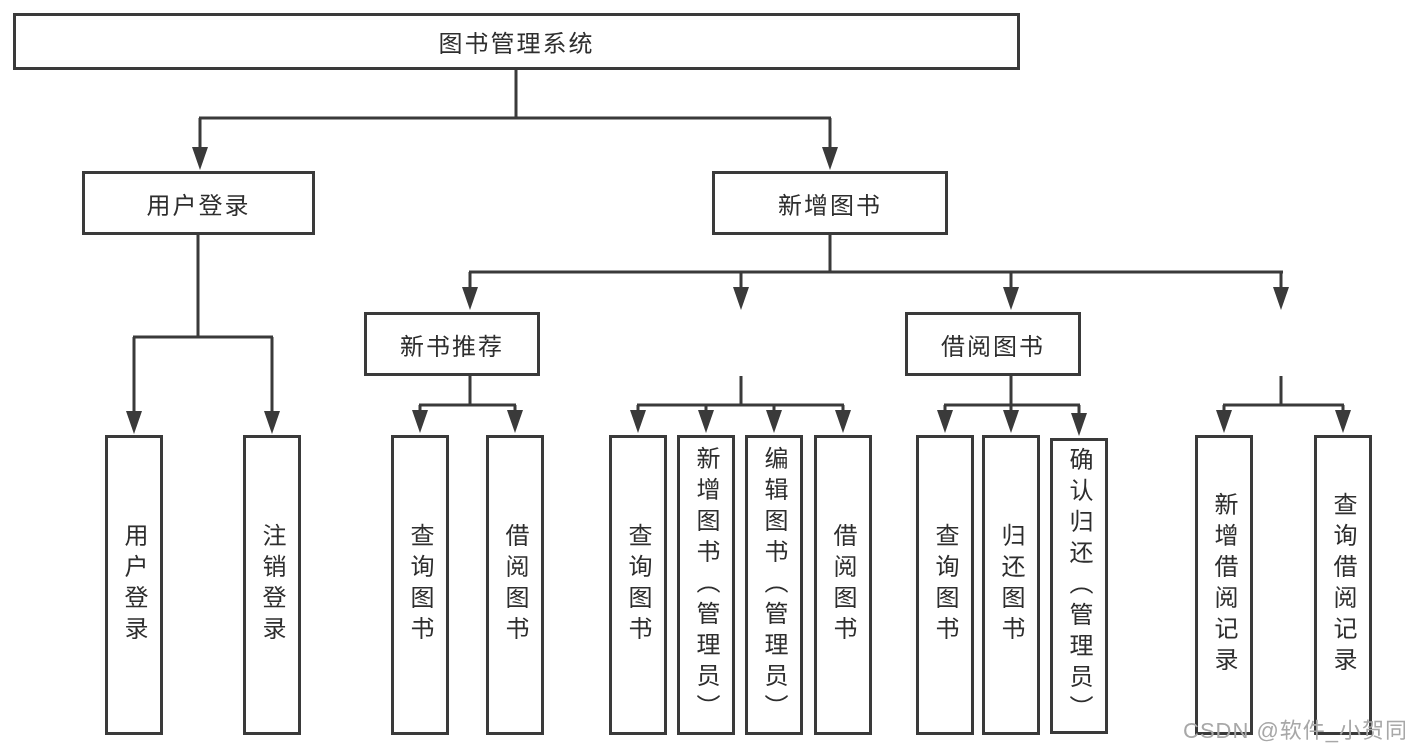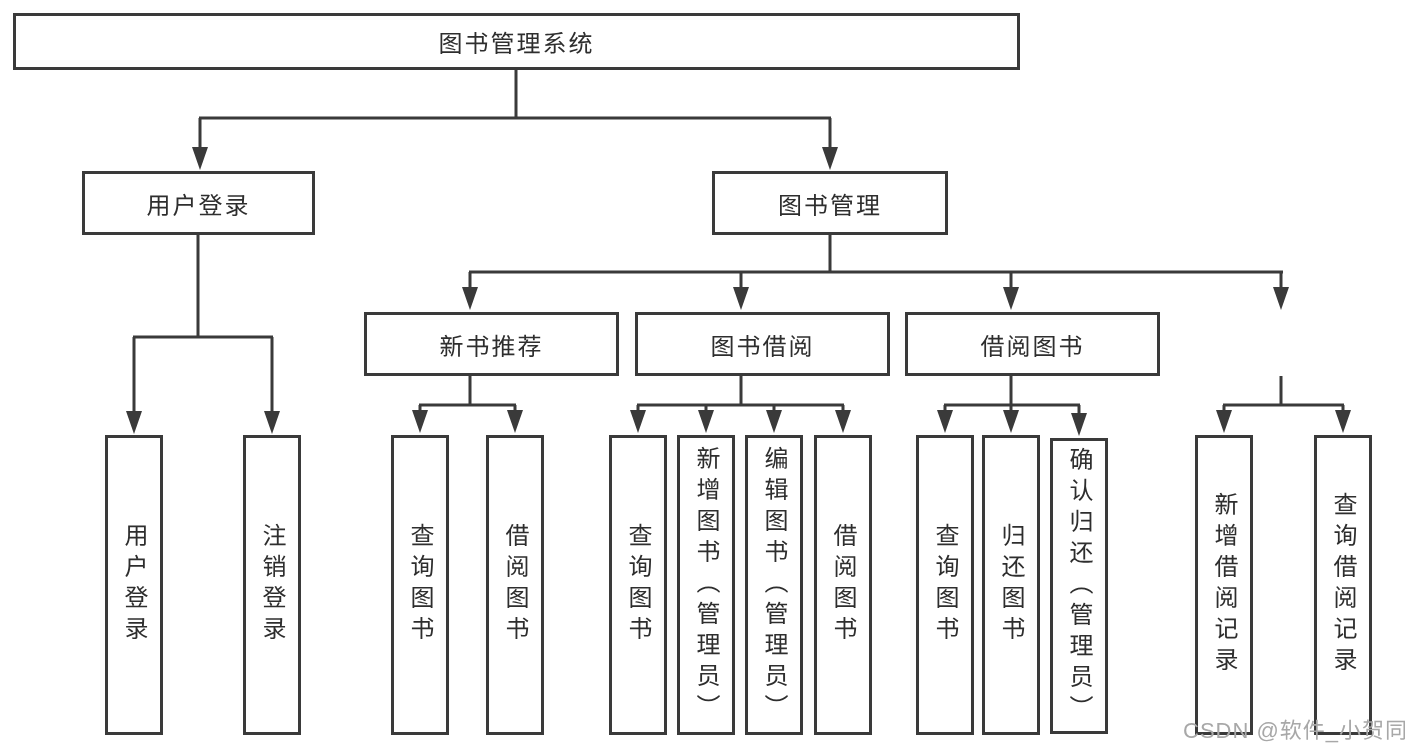--- a/index.html
+++ b/index.html
@@ -41,21 +41,21 @@
     letter-spacing: 2px;
     z-index: 2;
     white-space: nowrap;
   }
 
   .box.root   { left: 13px;   top: 13px;  width: 1007px; height: 57px; }
 
   .box.n2-user { left: 82px;  top: 171px; width: 233px; height: 64px; }
   .box.n2-book { left: 712px; top: 171px; width: 236px; height: 64px; }
 
-  .box.n3 { top: 312px; width: 255px; height: 64px; }
+  .box.n3 { top: 312px; width: 176px; height: 64px; }
   .box.n3-1 { left: 364px; }
   .box.n3-2 { left: 635px; }
   .box.n3-3 { left: 905px; }
   .box.n3-4 { left: 1175px; }
 
   .box.leaf { top: 435px; width: 58px; height: 300px; letter-spacing: 0; }
   .vtext {
     writing-mode: vertical-rl;
     text-orientation: mixed;
     font-size: 24px;
@@ -121,24 +121,23 @@
       <polygon points="1003,410 1019,410 1011,433"></polygon>
       <polygon points="1071,413 1087,413 1079,436"></polygon>
       <polygon points="1216,410 1232,410 1224,433"></polygon>
       <polygon points="1335,410 1351,410 1343,433"></polygon>
     </g>
   </svg>
 
   <div class="box root">图书管理系统</div>
 
   <div class="box n2-user">用户登录</div>
-  <div class="box n2-book">图书管理</div>
+  <div class="box n2-book">新增图书</div>
 
   <div class="box n3 n3-1">新书推荐</div>
-  <div class="box n3 n3-2">图书借阅</div>
   <div class="box n3 n3-3">借阅图书</div>
 
   <div class="box leaf ul1">
     <span class="vtext">用户登录</span>
   </div>
   <div class="box leaf ul2">
     <span class="vtext">注销登录</span>
   </div>
 
   <div class="box leaf nb1">

